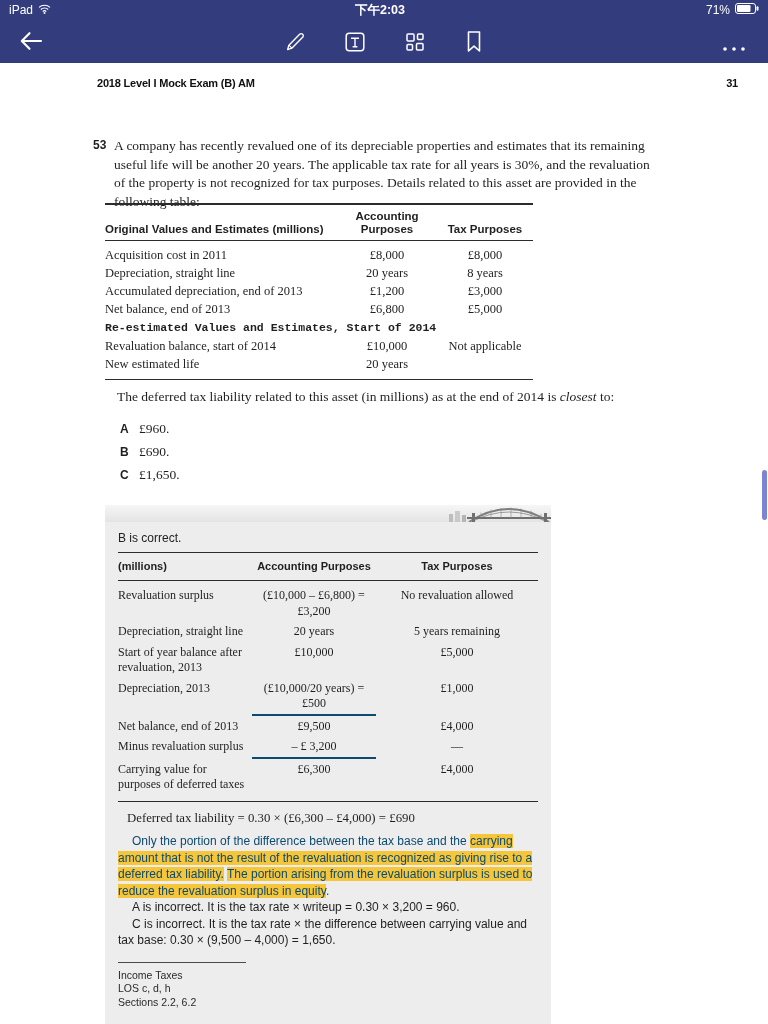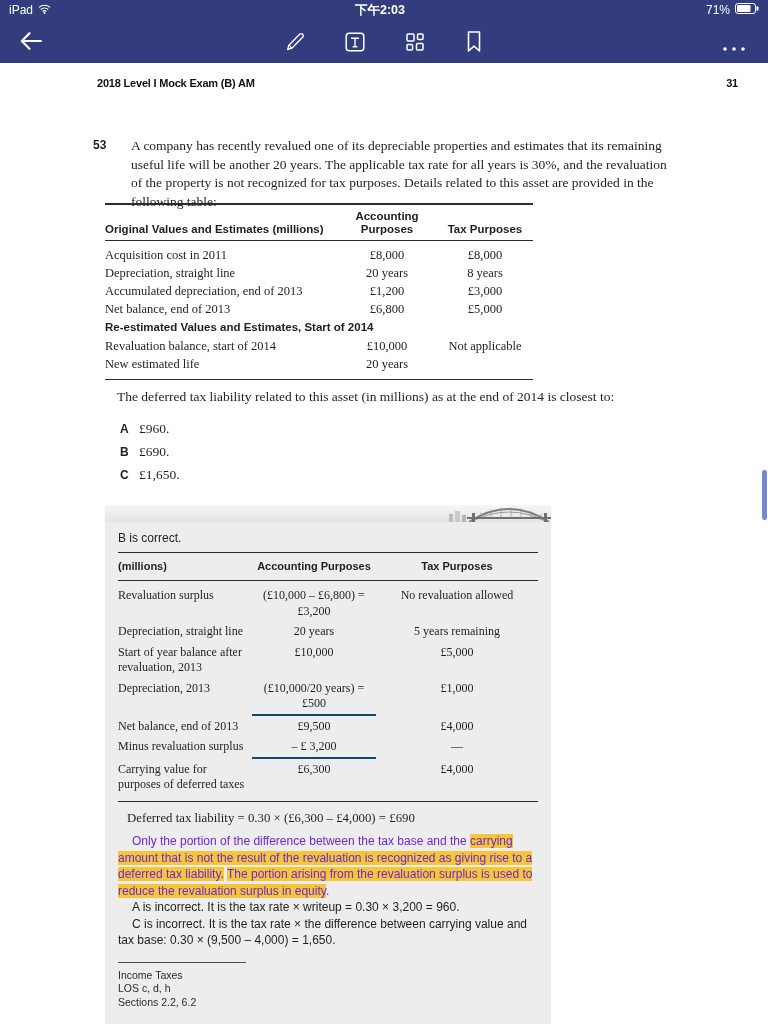--- a/index.html
+++ b/index.html
@@ -15,36 +15,36 @@
   .navbar{position:absolute;top:20px;left:0;right:0;height:43px;background:#333d7e;z-index:5;}
   .nav-back{position:absolute;left:19px;top:11px;cursor:pointer;}
   .nav-center{position:absolute;left:50%;top:10px;transform:translateX(-50%);display:flex;gap:38px;align-items:center;}
   .nav-center .nbtn{cursor:pointer;display:flex;align-items:center;}
   .nav-more{position:absolute;right:22px;top:18px;cursor:pointer;}
   
   .doc-header{position:absolute;top:77px;left:97px;right:30px;display:flex;justify-content:space-between;
               font-family:"Liberation Sans",sans-serif;font-weight:bold;font-size:11px;color:#111;
               letter-spacing:-0.2px;}
   
-  .question{position:absolute;top:137px;left:93px;width:575px;display:flex;gap:17px;}
+  .question{position:absolute;top:137px;left:93px;width:575px;display:flex;}
   .qnum{font-family:"Liberation Sans",sans-serif;font-weight:bold;font-size:12px;width:21px;flex:none;padding-top:1px;}
   .qtext{font-size:13.5px;line-height:18.5px;width:548px;}
   
   .t1{position:absolute;top:203px;left:105px;width:428px;border-top:2px solid #2b2b2b;border-bottom:1.5px solid #2b2b2b;}
   .t1-row{display:grid;grid-template-columns:232px 100px 96px;font-size:12.5px;line-height:18px;}
   .t1-head{border-bottom:1px solid #2b2b2b;font-family:"Liberation Sans",sans-serif;font-weight:bold;
            font-size:11.5px;line-height:13px;padding:5px 0 4px;}
   .t1-head .hc{display:flex;align-items:flex-end;}
   .t1-head .hc2,.t1-head .hc3{justify-content:center;text-align:center;}
   .t1 .c2,.t1 .c3{text-align:center;}
   .t1-body{padding:5px 0 6px;}
-  .t1-sec{font-family:Liberation Sans, sans-serif;font-weight:bold;font-size:11.5px;line-height:19px;}
+  .t1-sec{font-family:Liberation Mono, monospace;font-weight:bold;font-size:11.5px;line-height:19px;}
   
   .stem{position:absolute;top:387px;left:117px;width:548px;font-size:13.5px;line-height:19px;}
-  .stem .em{}
+  .stem .em{font-style:italic;}
   .options{position:absolute;top:421px;left:120px;}
   .opt{display:flex;align-items:baseline;height:23px;}
   .opt .letter{font-family:"Liberation Sans",sans-serif;font-weight:bold;font-size:12px;width:19px;flex:none;}
   .opt .val{font-size:13.5px;}
   
   .panel{position:absolute;top:505px;left:105px;width:446px;background:#ededee;
          border-bottom:2px solid #45454b;box-sizing:border-box;}
   .strip{height:17px;background:linear-gradient(#f6f6f6,#e4e4e6);position:relative;overflow:hidden;}
   .strip svg{position:absolute;right:0;bottom:0;}
   .panel-inner{padding:8px 13px 24px;}
@@ -52,21 +52,21 @@
   .t2{width:420px;border-top:1.5px solid #2b2b2b;border-bottom:1.5px solid #2b2b2b;}
   .t2-row{display:grid;grid-template-columns:134px 124px 162px;font-size:12px;line-height:15.5px;}
   .t2-head{border-bottom:1px solid #2b2b2b;font-family:"Liberation Sans",sans-serif;font-weight:bold;
            font-size:11px;padding:6px 0 5px;}
   .t2 .c2,.t2 .c3{text-align:center;}
   .t2-body{padding:5px 0 6px;}
   .t2-body .t2-row>div{padding:2.5px 0;}
   .pre{white-space:pre-line;}
   .sumline{border-bottom:2px solid #0c4a6e;}
   .formula{font-size:12.8px;margin:9px 0 7px 9px;}
-  .expl-p{font-family:"Liberation Sans",sans-serif;font-size:12px;line-height:16.5px;color:#6d28d9;
+  .expl-p{font-family:"Liberation Sans",sans-serif;font-size:12px;line-height:16.5px;color:#0c4a6e;
           text-indent:14px;margin:0;}
   .hl{background:#f5c53a;}
   .note{font-family:"Liberation Sans",sans-serif;font-size:12px;line-height:16.5px;text-indent:14px;margin:0;}
   .foot-rule{width:128px;border:none;border-top:1.5px solid #4a4a4a;margin:13px 0 6px 0;}
   .foot-line{font-family:"Liberation Sans",sans-serif;font-size:10.5px;line-height:13.5px;color:#2a2a2a;}
   
   .scrollbar{position:absolute;right:1px;top:470px;width:5px;height:50px;background:#7b85d2;border-radius:3px;cursor:pointer;}
 </style>
 </head>
 <body>

